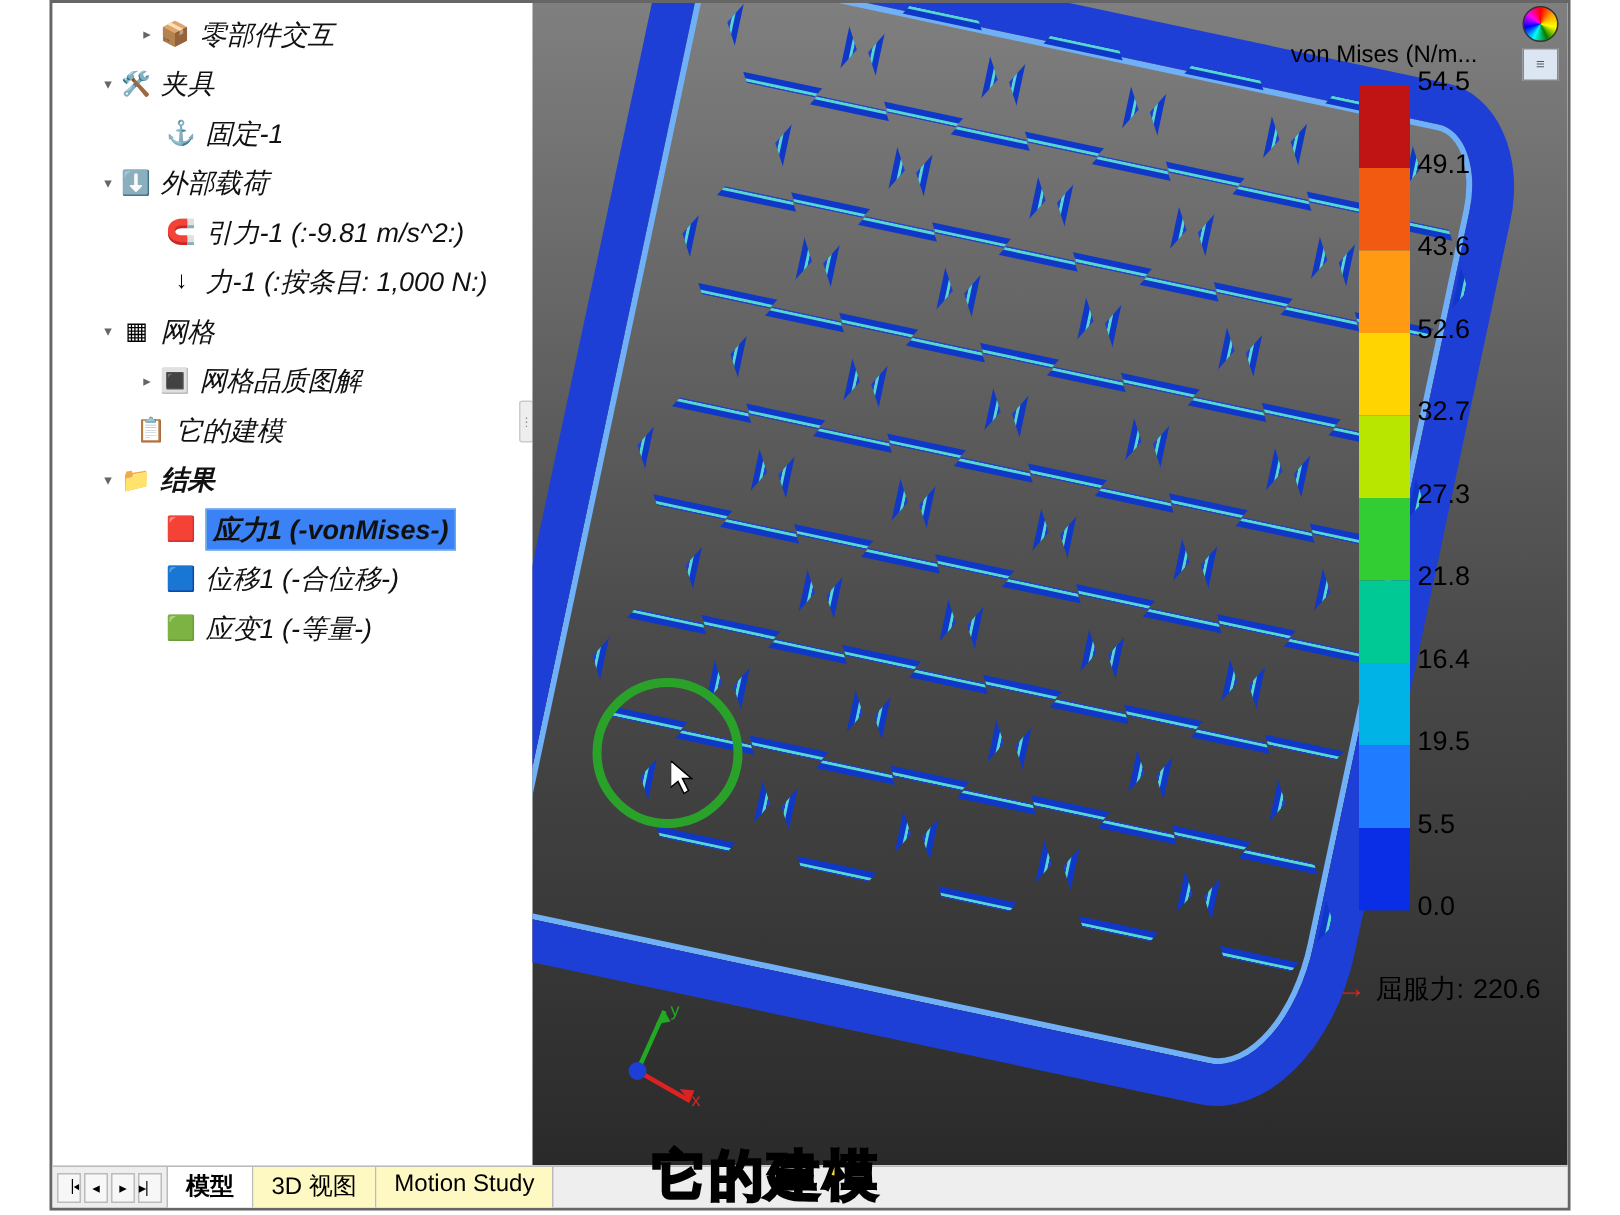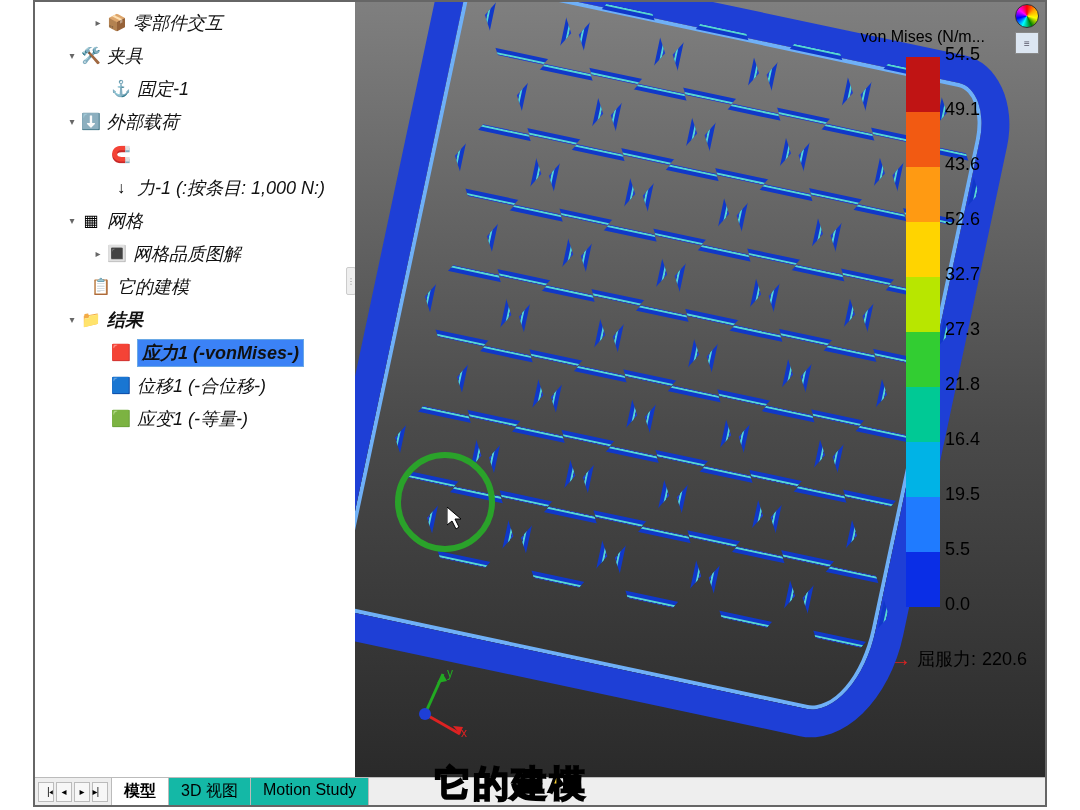--- a/index.html
+++ b/index.html
@@ -181,21 +181,21 @@
   }
   .tab-nav span {
     width:16px; height:20px;
     display:inline-flex; align-items:center; justify-content:center;
     border:1px solid #bbb; margin:0 1px;
     background:#f7f7f7; cursor:pointer; font-size:10px;
   }
   .tab {
     padding:3px 12px;
     border-right:1px solid #bbb;
-    background:#14b8a6;
+    background:#fef9c3;
     cursor:pointer;
   }
   .tab.active { background:#fff; font-weight:bold; }
   .subtitle-overlay {
     position:absolute;
     left:400px; bottom:-4px;
     font-size:36px; font-weight:900;
     color:#ffd633;
     -webkit-text-stroke: 2px #000;
     text-stroke: 2px #000;
@@ -224,20 +224,21 @@
         <span class="icon">⚓</span>
         <span class="tree-label">固定-1</span>
       </div>
       <div class="tree-item" style="padding-left:30px">
         <span class="caret">▾</span>
         <span class="icon">⬇️</span>
         <span class="tree-label">外部载荷</span>
       </div>
       <div class="tree-item" style="padding-left:76px">
         <span class="icon">🧲</span>
+        <span class="tree-label">引力-1 (:-9.81 m/s^2:)</span>
       </div>
       <div class="tree-item" style="padding-left:76px">
         <span class="icon">↓</span>
         <span class="tree-label">力-1 (:按条目: 1,000 N:)</span>
       </div>
       <div class="tree-item" style="padding-left:30px">
         <span class="caret">▾</span>
         <span class="icon">▦</span>
         <span class="tree-label">网格</span>
       </div>

